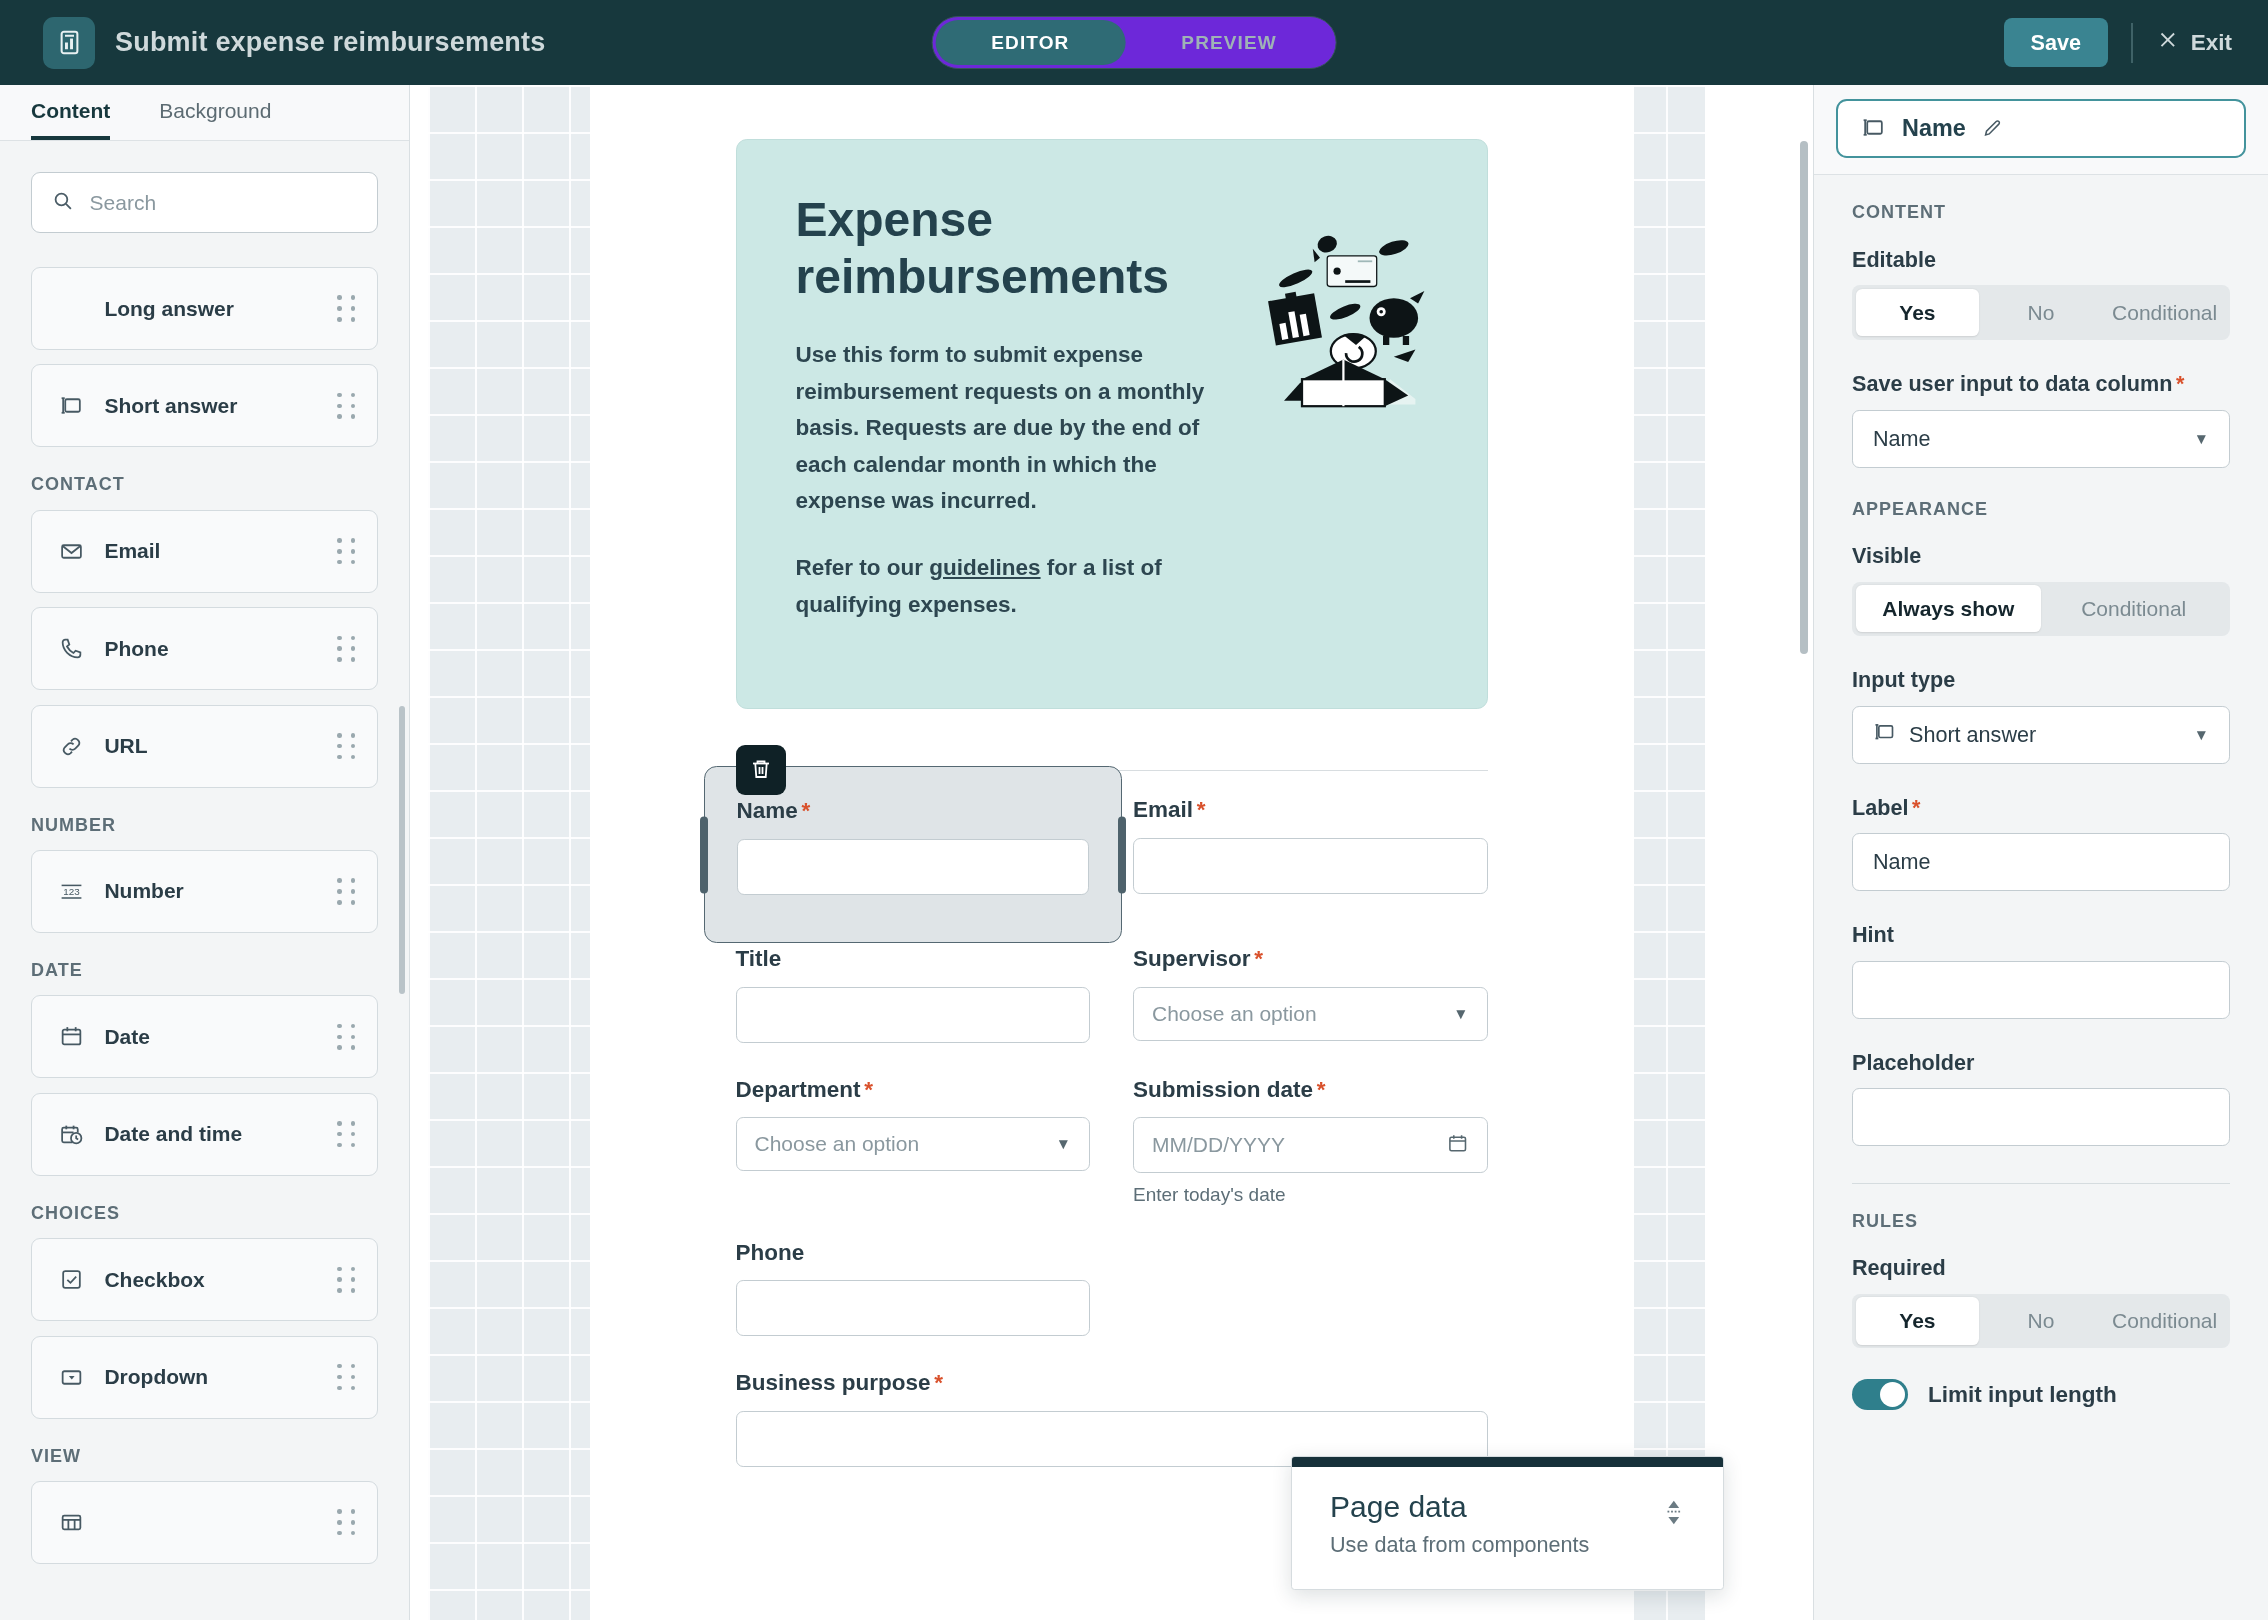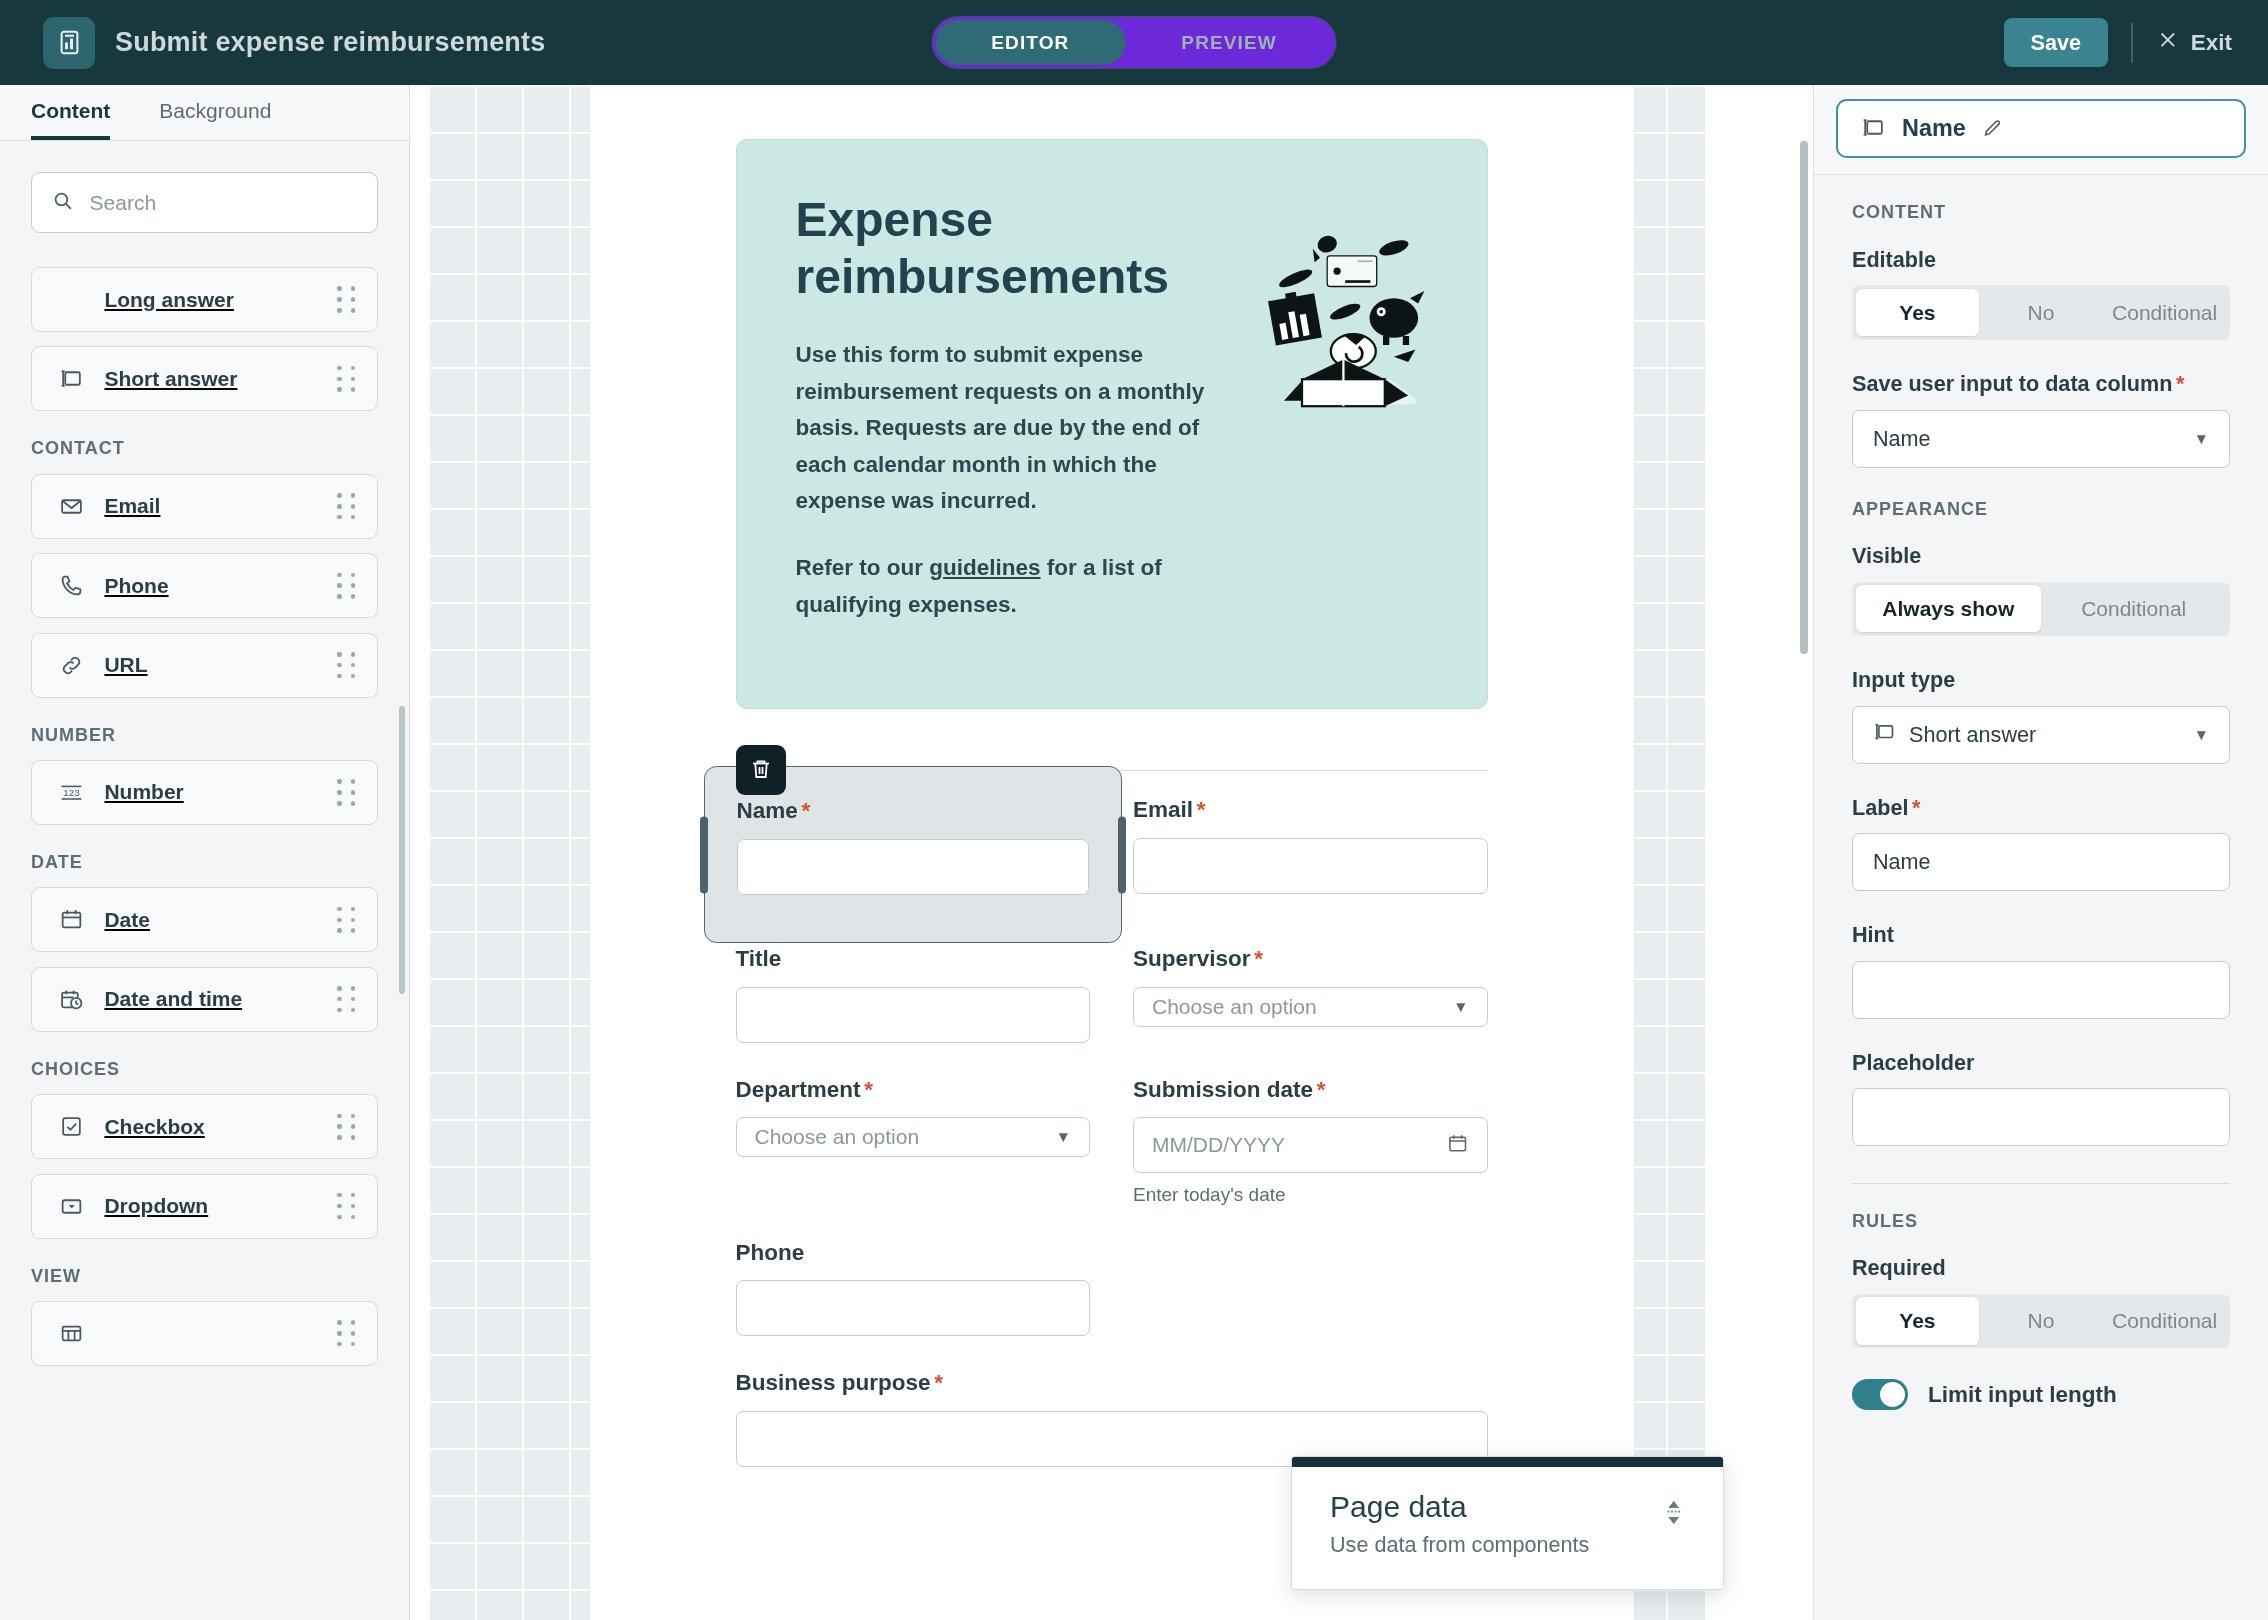--- a/index.html
+++ b/index.html
@@ -81,23 +81,23 @@
   .search-box input {
     border: none; outline: none; font-size: 21px; color: #000000;
     font-family: inherit; background: transparent; flex: 1;
   }
   .search-box input::placeholder { color: #8a989f; }
   .group-label {
     font-size: 18px; font-weight: bold; color: #5d6e77; letter-spacing: 1px;
     margin: 27px 0 14.4px 0;
   }
   .comp-card {
-    display: flex; align-items: center; height: 65px; background: #f9fafb;
+    display: flex; align-items: center; height: 83px; background: #f9fafb;
     border: 0.9px solid #d4dbdf; border-radius: 9px; margin-bottom: 14.4px;
-    padding: 0 20px; cursor: grab; text-decoration: underline;
+    padding: 0 20px; cursor: grab;
   }
   .comp-ico { width: 38px; display:flex; align-items:center; justify-content:center; color: #47596 3; }
   .comp-ico svg { display:block; }
   .comp-name {
     font-size: 21px; font-weight: bold; color: #2b3d47; margin-left: 14.4px; flex: 1;
   }
   .drag-dots { display: grid; grid-template-columns: 6.3px 6.3px; gap: 6.3px 7.2px; }
   .drag-dots i { width: 4.5px; height: 4.5px; border-radius: 50%; background: #9aa8ae; display:block; }
   .left-sb {
     position: absolute; right: 3.6px; top: 621px; width: 6.3px; height: 288px;
@@ -165,21 +165,21 @@
     font-size: 22.5px; font-weight: bold; color: #2b3d47; margin-bottom: 14.4px; display: block;
   }
   .req { color: #d9512c; font-weight: bold; margin-left: 3.6px; }
   .fld-input {
     width: 100%; height: 56px; border: 0.9px solid #c3ccd1; border-radius: 7.2px;
     background: #fff; font-size: 21px; color: #33444c; padding: 0 18px;
     font-family: inherit; outline: none;
   }
   .fld-input::placeholder { color: #8a989f; }
   .fld-select {
-    width: 100%; height: 40px; border: 0.9px solid #c3ccd1; border-radius: 7.2px;
+    width: 100%; height: 54px; border: 0.9px solid #c3ccd1; border-radius: 7.2px;
     background: #fff; display: flex; align-items: center; padding: 0 18px;
     font-size: 21px; color: #8a989f; cursor: pointer;
   }
   .fld-select .caret { margin-left: auto; color: #56676f; font-size: 15.3px; }
   .fld-date { position: relative; }
   .fld-date .cal-ico {
     position: absolute; right: 18px; top: 50%; transform: translateY(-50%);
     color: #56676f; pointer-events: none;
   }
   .fld-hint { font-size: 19px; color: #5d6e77; margin-top: 10.8px; }

